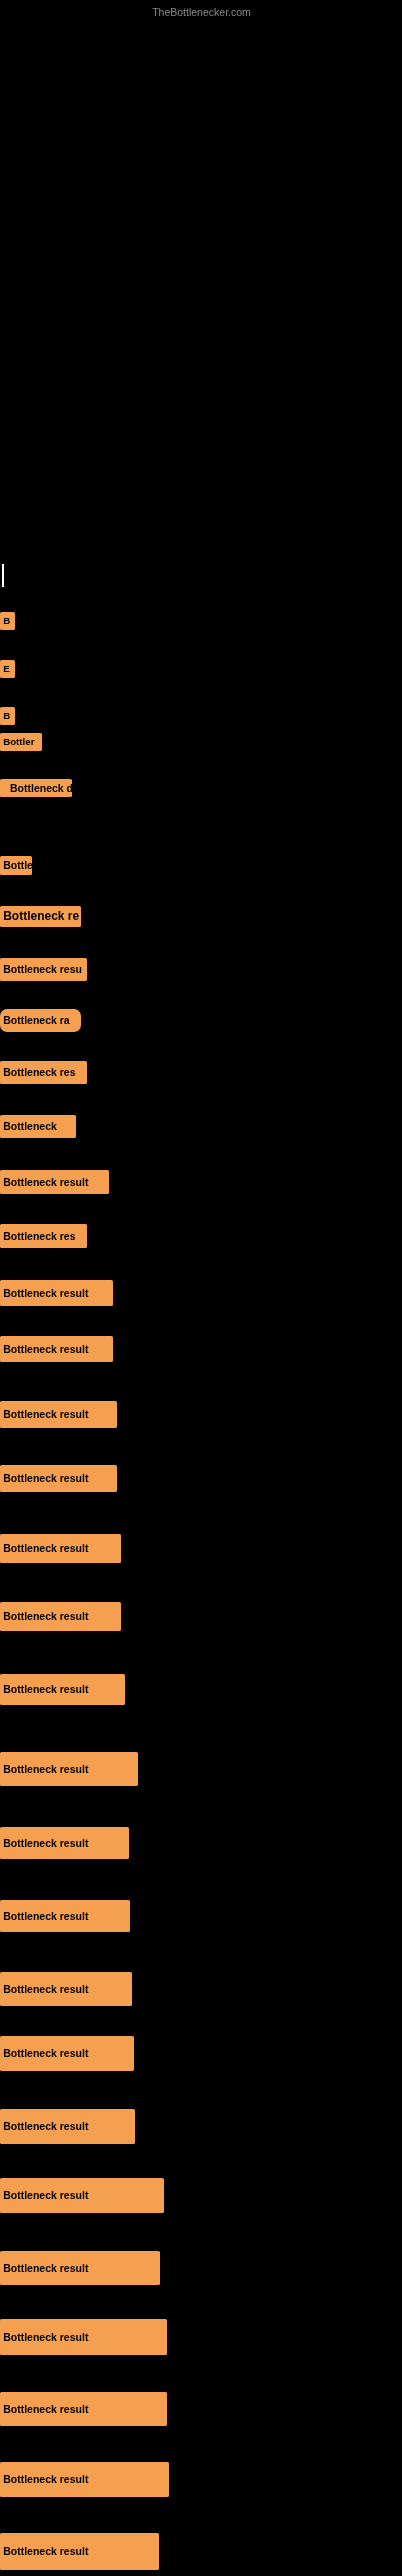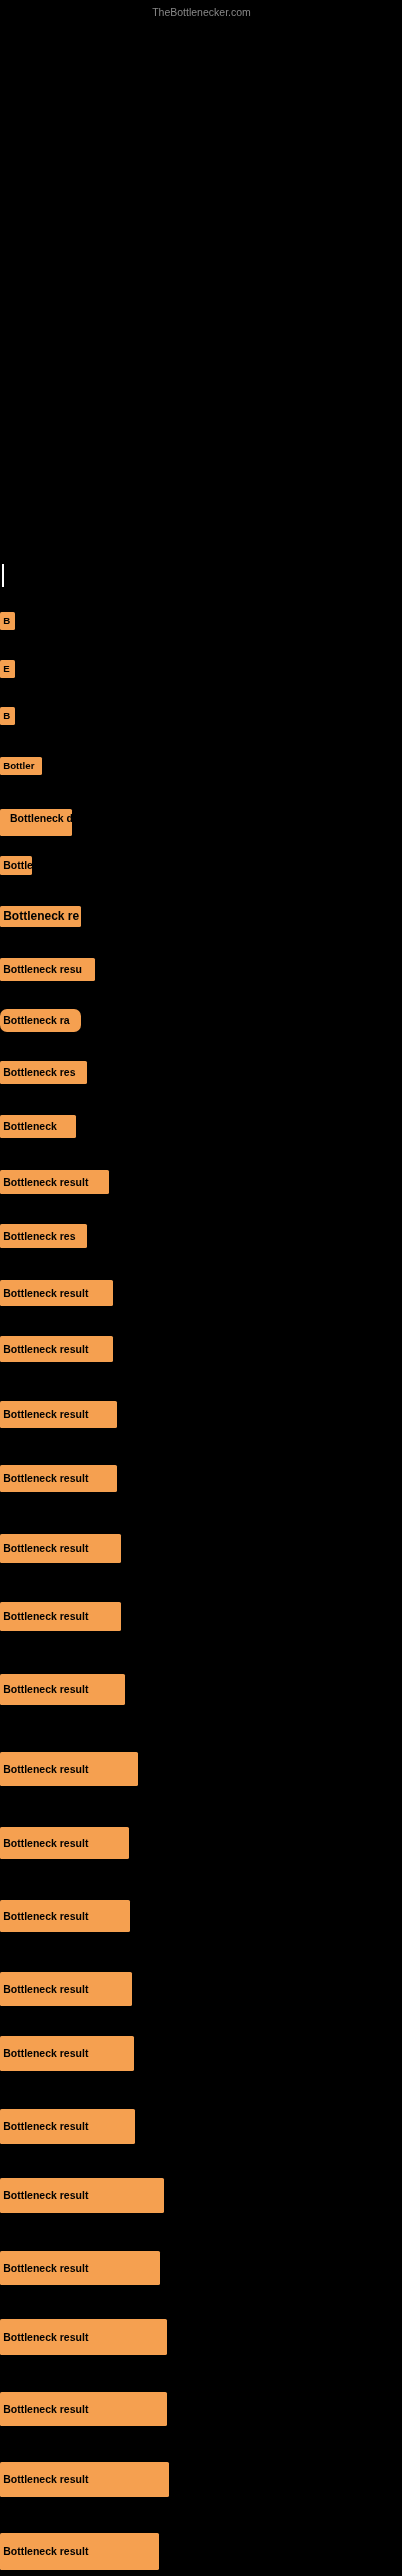--- a/index.html
+++ b/index.html
@@ -45,25 +45,25 @@
 <body>
 
 <div class="site-title">TheBottlenecker.com</div>
 
 <div style="position:absolute; top:564px; left:1.6px; width:2.4px; height:22.5px; background:#ffffff;"></div>
 
 <div id="labels-container" style="position:relative; width:403px; height:2576px;">
 <div class="bottleneck-label" style="top: 612px; left: 0px; width: 14.5px; height: 17.7px; font-size: 9.7px; line-height: 17.7px; padding: 0px 3.2px;">B</div>
     <div class="bottleneck-label" style="top: 660px; left: 0px; width: 14.5px; height: 17.7px; font-size: 9.7px; line-height: 17.7px; padding: 0px 3.2px;">E</div>
     <div class="bottleneck-label" style="top: 707px; left: 0px; width: 14.5px; height: 17.7px; font-size: 9.7px; line-height: 17.7px; padding: 0px 3.2px;">B</div>
-    <div class="bottleneck-label" style="top: 757px; left: 0px; width: 42px; height: 17.7px; font-size: 9.7px; line-height: 17.7px; padding: 0px 3.2px;">Bottler</div>
-    <div class="bottleneck-label" style="top: 809px; left: 0px; width: 72px; height: 27px; font-size: 10.5px; line-height: 19.3px; padding: 0px 10px;">Bottleneck d</div>
+    <div class="bottleneck-label" style="top: 733px; left: 0px; width: 42px; height: 17.7px; font-size: 9.7px; line-height: 17.7px; padding: 0px 3.2px;">Bottler</div>
+    <div class="bottleneck-label" style="top: 779px; left: 0px; width: 72px; height: 18px; font-size: 10.5px; line-height: 19.3px; padding: 0px 10px;">Bottleneck d</div>
     <div class="bottleneck-label" style="top: 856px; left: 0px; width: 32px; height: 19.3px; font-size: 10.5px; line-height: 19.3px; padding: 0px 3.2px;">Bottlene</div>
     <div class="bottleneck-label" style="top: 906px; left: 0px; width: 81px; height: 21px; font-size: 12px; line-height: 21px; padding: 0px 3.2px;">Bottleneck re</div>
-    <div class="bottleneck-label" style="top: 958px; left: 0px; width: 95px; height: 22.5px; font-size: 10.5px; line-height: 22.5px; padding: 0px 3.2px;">Bottleneck resu</div>
+    <div class="bottleneck-label" style="top: 958px; left: 0px; width: 87px; height: 22.5px; font-size: 10.5px; line-height: 22.5px; padding: 0px 3.2px;">Bottleneck resu</div>
     <div class="bottleneck-label" style="top: 1009px; left: 0px; width: 81px; height: 22.5px; font-size: 10.5px; line-height: 22.5px; padding: 0px 3.2px; border-radius: 7px;">Bottleneck ra</div>
     <div class="bottleneck-label" style="top: 1061px; left: 0px; width: 87px; height: 22.5px; font-size: 10.5px; line-height: 22.5px; padding: 0px 3.2px;">Bottleneck res</div>
     <div class="bottleneck-label" style="top: 1115px; left: 0px; width: 76px; height: 22.5px; font-size: 10.5px; line-height: 22.5px; padding: 0px 3.2px;">Bottleneck</div>
     <div class="bottleneck-label" style="top: 1170px; left: 0px; width: 109px; height: 24px; font-size: 10.5px; line-height: 24px; padding: 0px 3.2px;">Bottleneck result</div>
     <div class="bottleneck-label" style="top: 1224px; left: 0px; width: 87px; height: 24px; font-size: 10.5px; line-height: 24px; padding: 0px 3.2px;">Bottleneck res</div>
     <div class="bottleneck-label" style="top: 1280px; left: 0px; width: 113px; height: 26px; font-size: 10.5px; line-height: 26px; padding: 0px 3.2px;">Bottleneck result</div>
     <div class="bottleneck-label" style="top: 1336px; left: 0px; width: 113px; height: 26px; font-size: 10.5px; line-height: 26px; padding: 0px 3.2px;">Bottleneck result</div>
     <div class="bottleneck-label" style="top: 1401px; left: 0px; width: 117px; height: 27px; font-size: 10.5px; line-height: 27px; padding: 0px 3.2px;">Bottleneck result</div>
     <div class="bottleneck-label" style="top: 1465px; left: 0px; width: 117px; height: 27px; font-size: 10.5px; line-height: 27px; padding: 0px 3.2px;">Bottleneck result</div>
     <div class="bottleneck-label" style="top: 1534px; left: 0px; width: 121px; height: 29px; font-size: 10.5px; line-height: 29px; padding: 0px 3.2px;">Bottleneck result</div>

